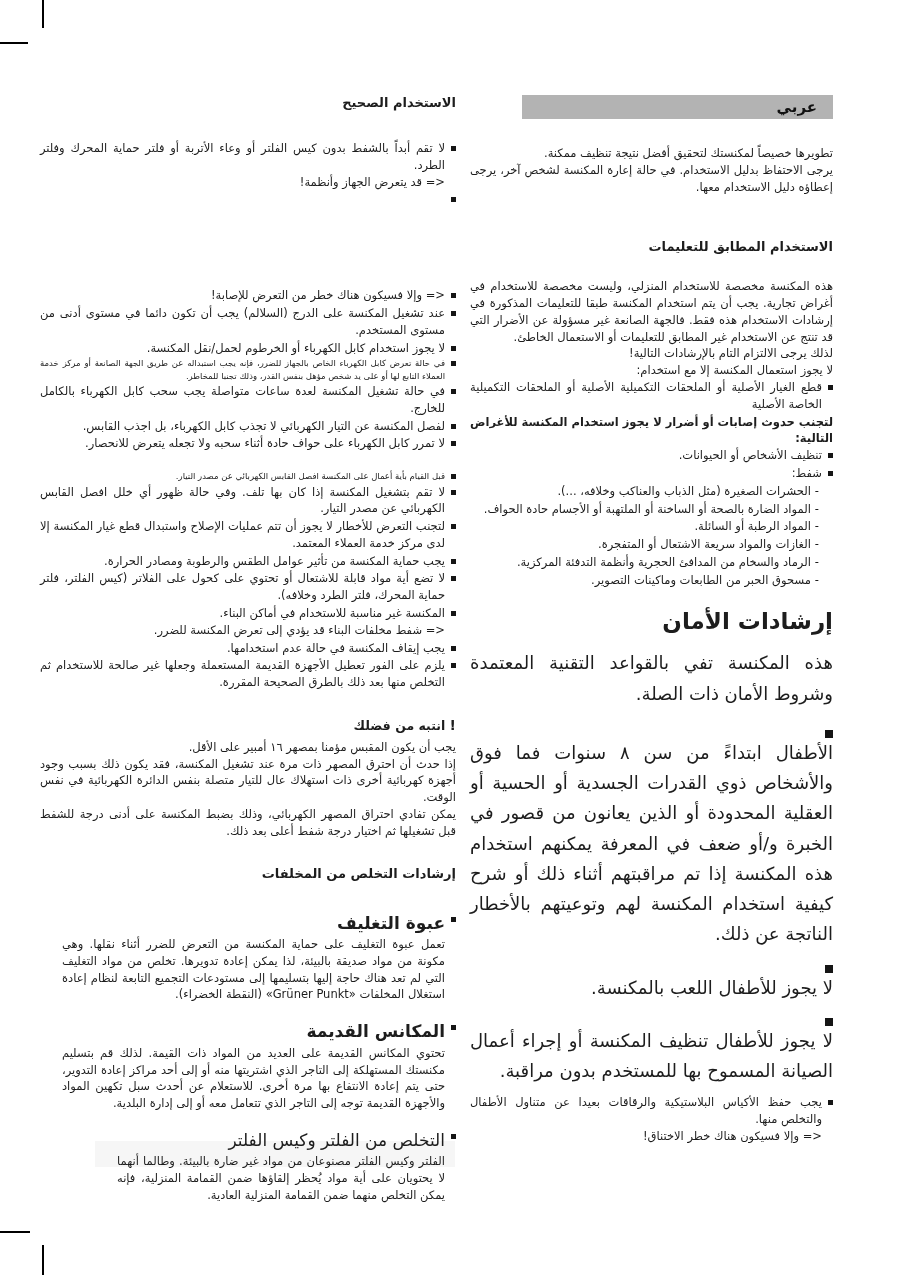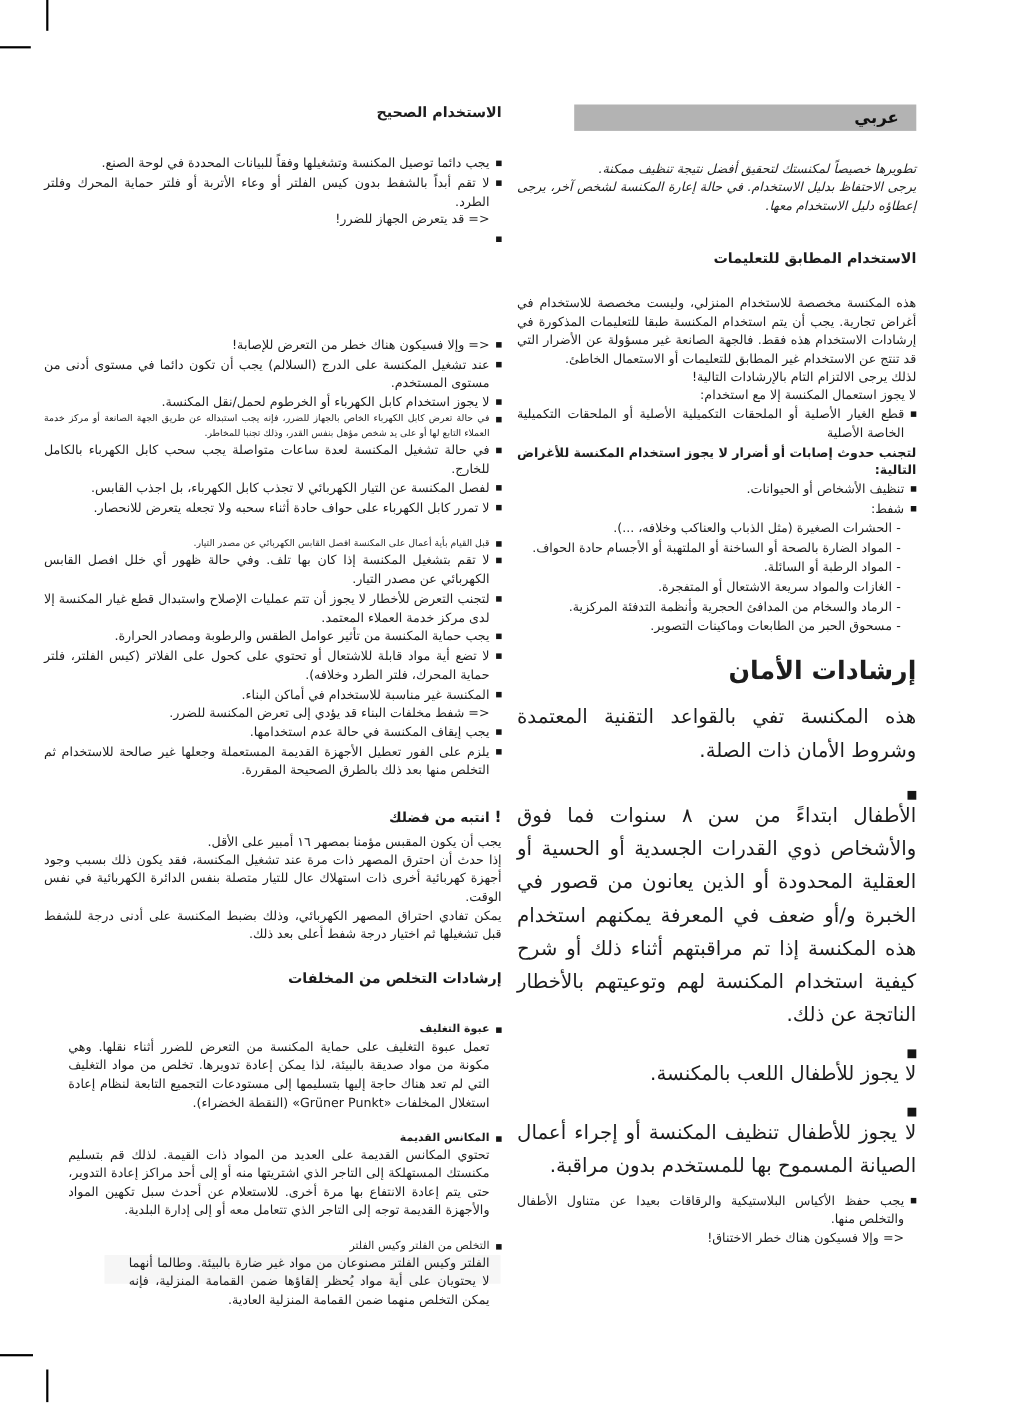--- a/index.html
+++ b/index.html
@@ -16,21 +16,21 @@
   .col-right{left:470px;width:363px;}
   h1,h2{margin:0;font-weight:bold;}
   h1.safety-title{font-size:23px;margin:20px 0 14px;}
   h2.sec{font-size:13px;}
   .body{font-size:11.5px;line-height:1.46;}
   .just{text-align:justify;margin-left:22px;}
   .pre{white-space:pre-line;}
   .bold{font-weight:bold;}
   .lang-box{height:24px;background:#b3b3b3;margin-left:52px;line-height:24px;
             font-size:15px;font-weight:bold;padding:0 16px;color:#111;}
-  .col-right .intro{margin:26px 0 33px;font-style:italic;}
+  .col-right .intro{margin:26px 0 44px;}
   .col-right h2.sec{margin-bottom:24px;text-align:right;}
   .li{display:flex;align-items:flex-start;margin-bottom:1px;}
   .marker{flex:none;width:5px;height:5px;background:#151515;margin:6px 0 0 6px;}
   .li-body{flex:1;font-size:11.5px;line-height:1.46;text-align:justify;}
   .li.small .li-body{font-size:8.5px;line-height:1.45;}
   .li.small .marker{margin-top:4px;}
   .li.gap-after{margin-bottom:18px;}
   .li-note{text-align:right;}
   .arrow{direction:ltr;unicode-bidi:isolate;}
   .dash-list{margin-right:14px;}
@@ -42,21 +42,21 @@
   .big-list .li-body{font-size:18px;line-height:1.68;}
   .final-note{margin-top:8px;}
   .col-left h2.sec{margin-bottom:30px;text-align:right;}
   .group2{margin-top:85px;}
   .attention{margin-top:26px;}
   .att-title{font-size:12.5px;font-weight:bold;margin-bottom:6px;}
   .att-title .bang{font-size:14px;}
   .disposal{margin-top:26px;}
   .disposal h2.sec{margin-bottom:30px;}
   .disposal .li{margin-bottom:16px;}
-  .sub-title{font-size:10px;line-height:1.5;}
+  .sub-title{font-size:17px;line-height:1.5;}
   .narrow{padding-left:55px;}
 </style>
 </head>
 <body>
 
 <div class="page" dir="rtl">
   <div class="mark m1"></div>
   <div class="mark m2"></div>
   <div class="mark m3"></div>
   <div class="mark m4"></div>
@@ -137,25 +137,21 @@
           <div class="li-body"><span>يجب حفظ الأكياس البلاستيكية والرقاقات بعيدا عن متناول الأطفال والتخلص منها.</span><div class="li-note"><span class="arrow" dir="ltr">=&gt;</span><span> وإلا فسيكون هناك خطر الاختناق!</span></div></div>
         </div>
       </div>
   </div>
 
   <div class="col col-left">
     <h2 class="sec">الاستخدام الصحيح</h2>
     <div>
         <div class="li">
           <span class="marker"></span>
-          <div class="li-body"><span>يجب دائما توصيل المكنسة وتشغيلها وفقاً للبيانات المحددة في لوحة الصنع.</span></div>
-        </div>
-        <div class="li">
-          <span class="marker"></span>
-          <div class="li-body"><span>لا تقم أبداً بالشفط بدون كيس الفلتر أو وعاء الأتربة أو فلتر حماية المحرك وفلتر الطرد.</span><div class="li-note"><span class="arrow" dir="ltr">=&gt;</span><span> قد يتعرض الجهاز للضرر!</span></div></div>
+          <div class="li-body"><span>لا تقم أبداً بالشفط بدون كيس الفلتر أو وعاء الأتربة أو فلتر حماية المحرك وفلتر الطرد.</span><div class="li-note"><span class="arrow" dir="ltr">=&gt;</span><span> قد يتعرض الجهاز وأنظمة!</span></div></div>
         </div>
         <div class="li">
           <span class="marker"></span>
           <div class="li-body"><span></span></div>
         </div>
       </div>
     <div class="group2">
         <div class="li">
           <span class="marker"></span>
           <div class="li-body"><div class="li-note"><span class="arrow" dir="ltr">=&gt;</span><span> وإلا فسيكون هناك خطر من التعرض للإصابة!</span></div></div>

